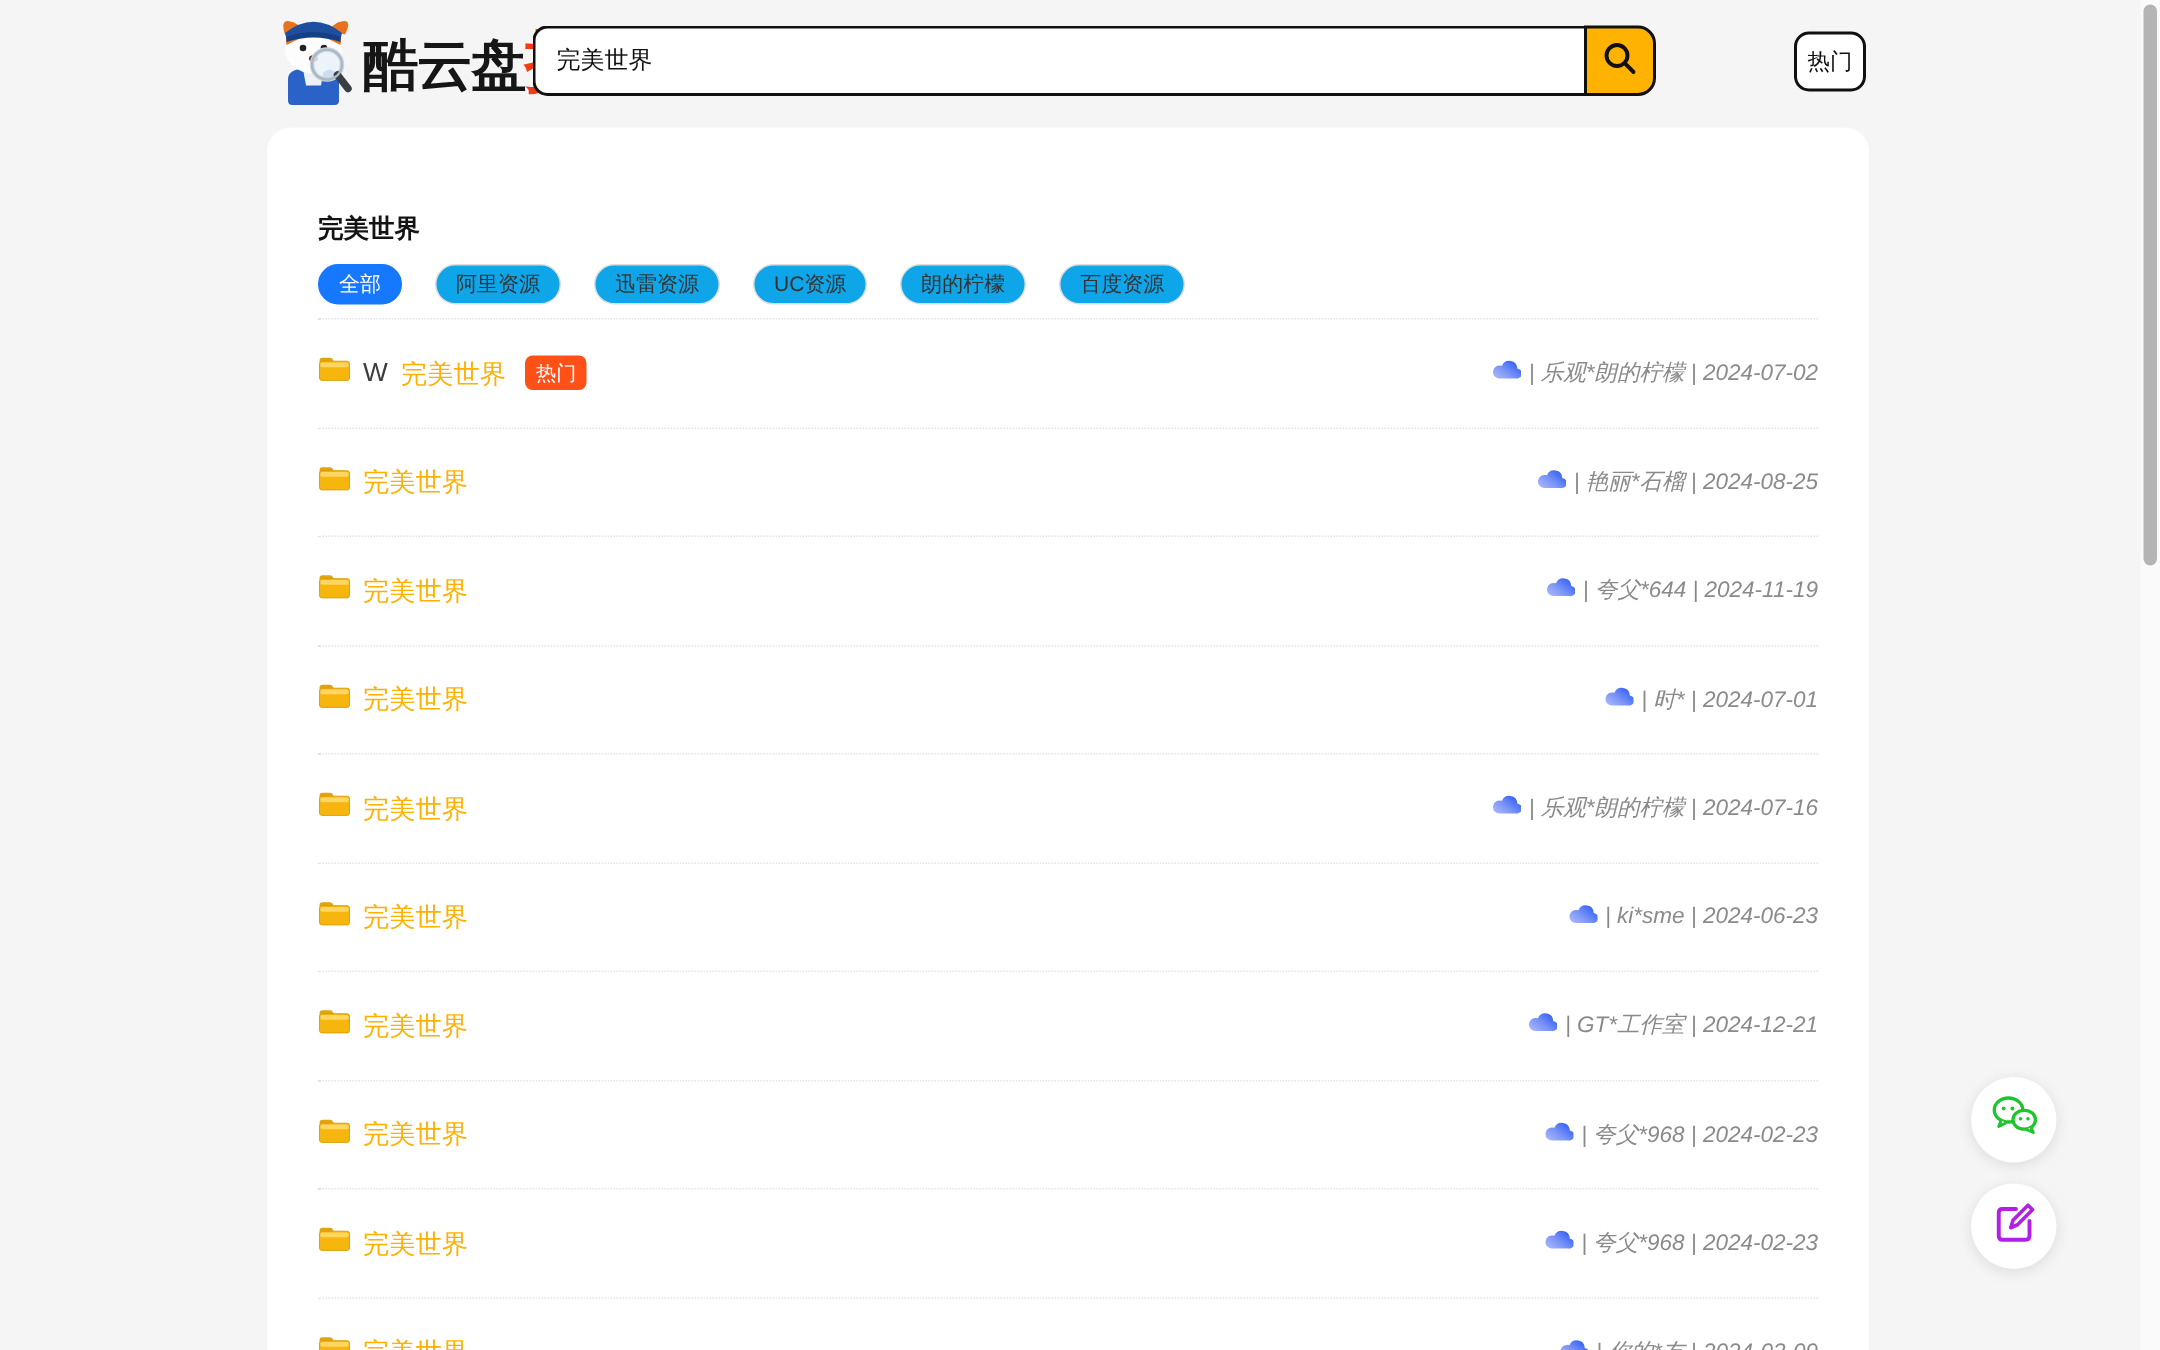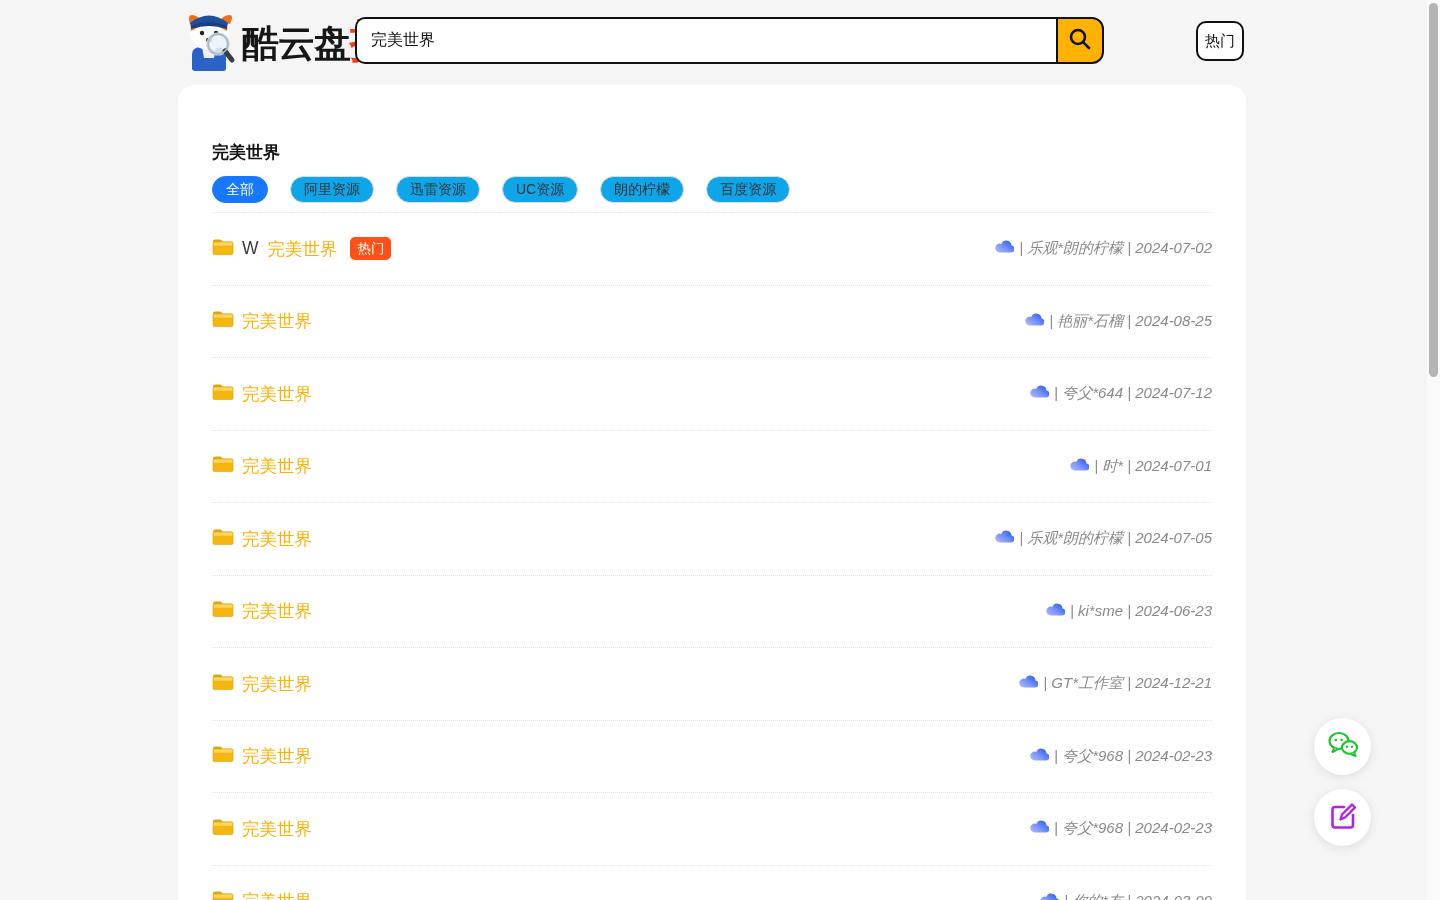--- a/index.html
+++ b/index.html
@@ -200,21 +200,21 @@
           <defs>
             <linearGradient id="cg" x1="0" y1="1" x2="1" y2="0.2">
               <stop offset="0" stop-color="#b0bcf9"></stop>
               <stop offset="0.45" stop-color="#7d97f8"></stop>
               <stop offset="1" stop-color="#2b59f5"></stop>
             </linearGradient>
           </defs>
           <path d="M5 13.4 A4.4 4.4 0 1 1 6.3 4.9 A5.3 5.3 0 0 1 16.5 6.6 A3.3 3.3 0 0 1 15.6 13.4 Z" fill="url(#cg)"></path>
         </svg>
       </span>
-      <span class="meta">| 夸父*644 | 2024-07-12</span>
+      <span class="meta">| 夸父*644 | 2024-11-19</span>
     </span>
   </li>
         <li class="row">
     <span class="row-left">
       <span class="folder-ico">
         <svg width="22" height="18" viewBox="0 0 22 18">
           <path d="M1 3.5 Q1 1.5 3 1.5 L8 1.5 Q9.5 1.5 10 3 L10.5 4.2 L1 4.2 Z" fill="#e2a30c"></path>
           <rect x="1" y="3.8" width="20" height="12.8" rx="1.6" fill="#f6b60e" stroke="#d89c05" stroke-width="0.6"></rect>
           <rect x="1.6" y="4.6" width="18.8" height="3.2" rx="1.2" fill="#ffd662"></rect>
         </svg>
@@ -258,21 +258,21 @@
           <defs>
             <linearGradient id="cg" x1="0" y1="1" x2="1" y2="0.2">
               <stop offset="0" stop-color="#b0bcf9"></stop>
               <stop offset="0.45" stop-color="#7d97f8"></stop>
               <stop offset="1" stop-color="#2b59f5"></stop>
             </linearGradient>
           </defs>
           <path d="M5 13.4 A4.4 4.4 0 1 1 6.3 4.9 A5.3 5.3 0 0 1 16.5 6.6 A3.3 3.3 0 0 1 15.6 13.4 Z" fill="url(#cg)"></path>
         </svg>
       </span>
-      <span class="meta">| 乐观*朗的柠檬 | 2024-07-05</span>
+      <span class="meta">| 乐观*朗的柠檬 | 2024-07-16</span>
     </span>
   </li>
         <li class="row">
     <span class="row-left">
       <span class="folder-ico">
         <svg width="22" height="18" viewBox="0 0 22 18">
           <path d="M1 3.5 Q1 1.5 3 1.5 L8 1.5 Q9.5 1.5 10 3 L10.5 4.2 L1 4.2 Z" fill="#e2a30c"></path>
           <rect x="1" y="3.8" width="20" height="12.8" rx="1.6" fill="#f6b60e" stroke="#d89c05" stroke-width="0.6"></rect>
           <rect x="1.6" y="4.6" width="18.8" height="3.2" rx="1.2" fill="#ffd662"></rect>
         </svg>

